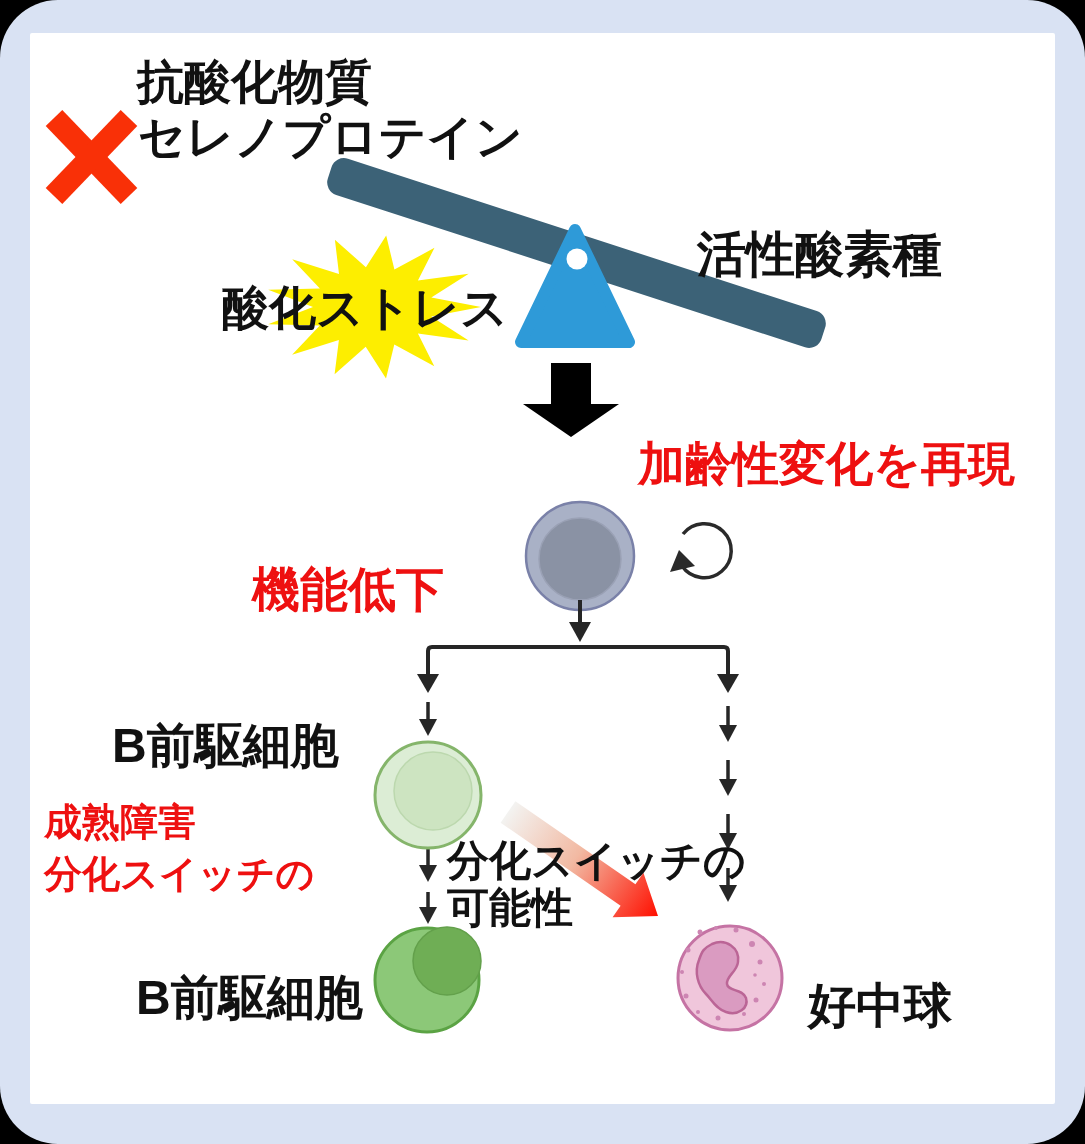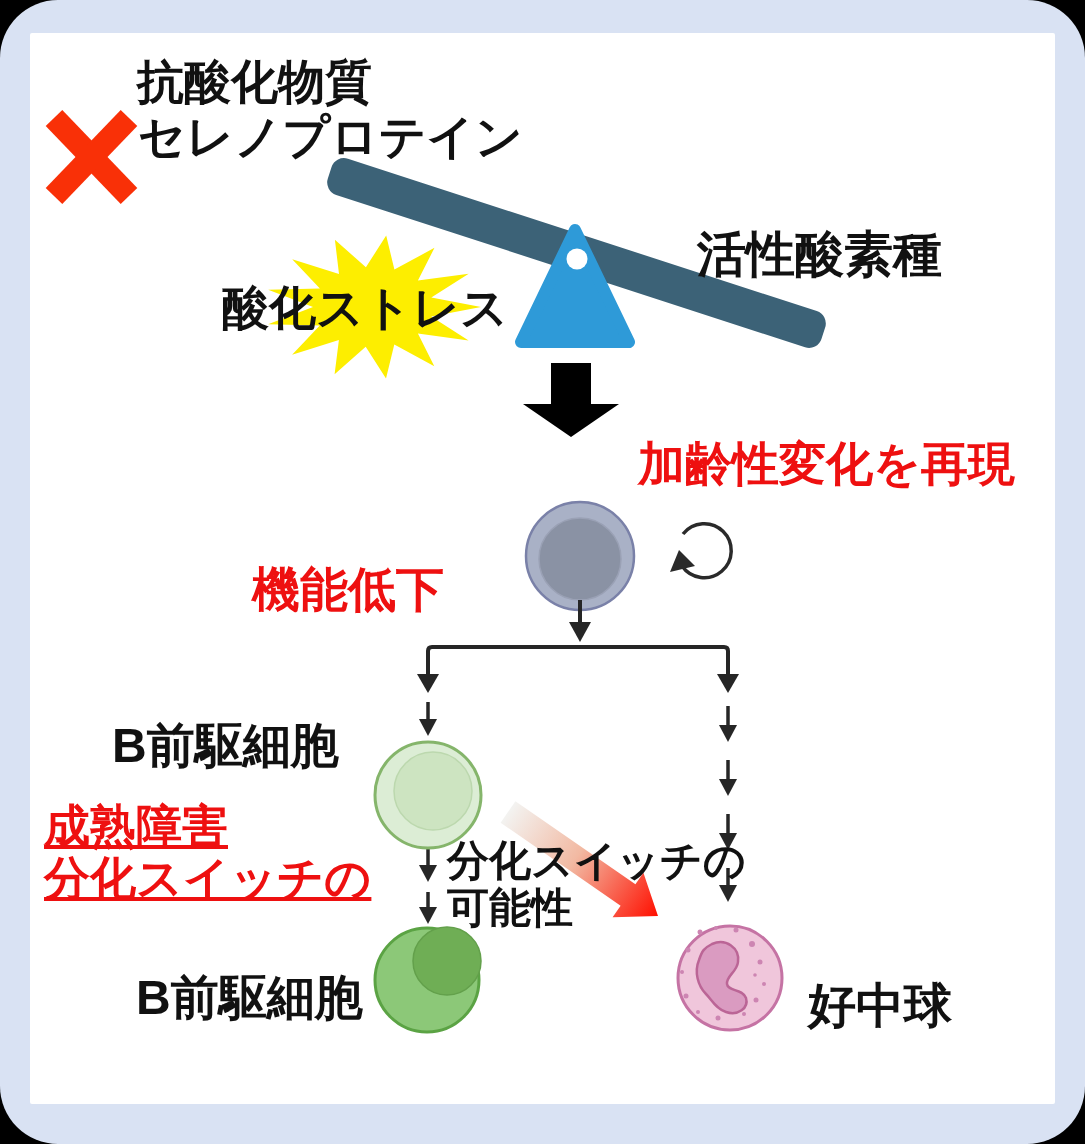--- a/index.html
+++ b/index.html
@@ -14,21 +14,21 @@
   #panel{
     position:absolute;left:30px;top:33px;width:1025px;height:1071px;
     background:#ffffff;border-radius:2px;
   }
   #art{position:absolute;left:0;top:0;width:1085px;height:1144px;}
   .lbl{position:absolute;font-weight:bold;color:#111;line-height:1.08;white-space:nowrap;}
   .red{color:#ee1010;}
   .s47{font-size:47px;}
   .s48{font-size:48px;}
   .s49{font-size:49px;}
-  .s46{font-size:46px;text-decoration:underline;}
+  .s46{font-size:38px;}
   .s42{font-size:42px;margin-top:12px;}
 </style>
 </head>
 <body>
 
 <div id="stage">
   <div id="frame"></div>
   <div id="panel"></div>
 
   <svg id="art" viewBox="0 0 1085 1144" xmlns="http://www.w3.org/2000/svg">

